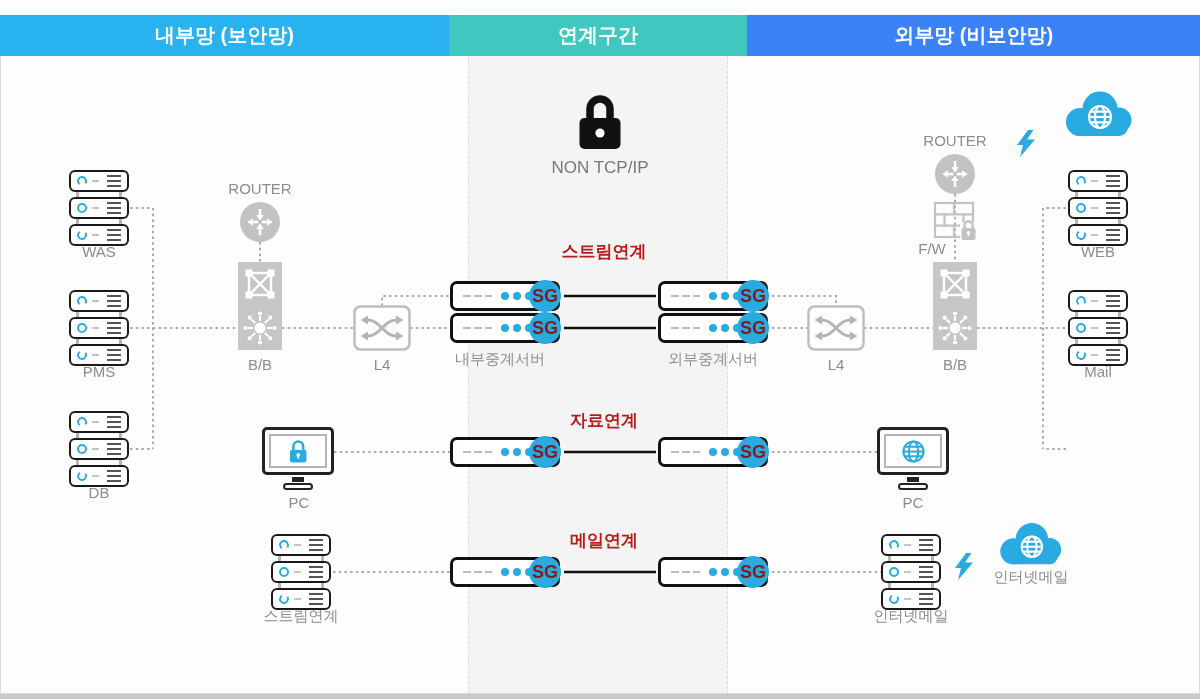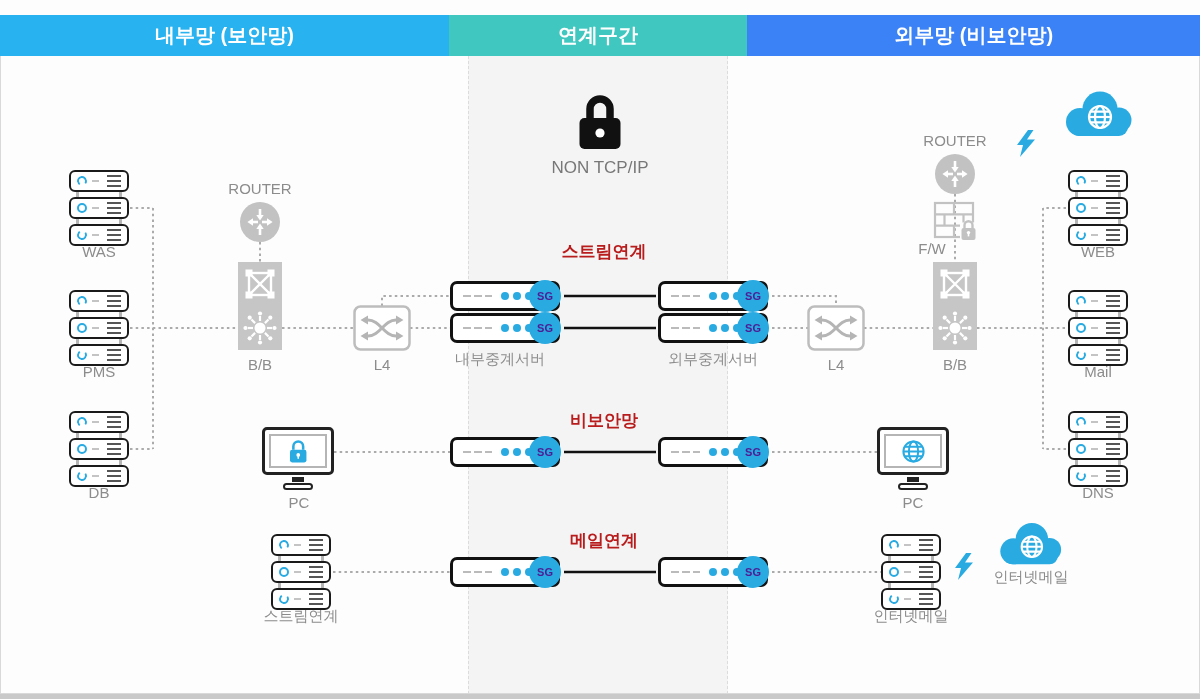--- a/index.html
+++ b/index.html
@@ -33,21 +33,21 @@
   .a1 { border-bottom-color:transparent; transform:rotate(-10deg); }
   .a2 { border-top-color:transparent; transform:rotate(10deg); }
   .dash { flex:none; width:7px; height:2.5px; background:#c4c4c4; }
   .bars { margin-left:auto; width:14px; height:12px; background:repeating-linear-gradient(to bottom,#555 0 2.4px,transparent 2.4px 4.8px); }
   .stack-label { position:absolute; top:73px; left:50%; transform:translateX(-50%); color:#8c8c8c; font-size:15px; white-space:nowrap; }
 
   
   .relay { position:absolute; width:110px; height:30px; background:#fff; border:3px solid #111; border-radius:7px; display:flex; align-items:center; padding-left:10px; }
   .rdashes { width:29px; height:2.5px; background:repeating-linear-gradient(to right,#bbb 0 8px,transparent 8px 11px); margin-right:9px; }
   .rdots { width:8px; height:8px; border-radius:50%; background:#29ABE2; box-shadow:12px 0 0 #29ABE2,24px 0 0 #29ABE2; }
-  .sg { position:absolute; right:-4px; top:50%; transform:translateY(-50%); width:32px; height:32px; border-radius:50%; background:#29ABE2; color:#4c1d95; font-size:11px; font-weight:bold; display:flex; align-items:center; justify-content:center; }
+  .sg { position:absolute; right:-4px; top:50%; transform:translateY(-50%); width:32px; height:32px; border-radius:50%; background:#29ABE2; color:#7f1d1d; font-size:18px; font-weight:bold; display:flex; align-items:center; justify-content:center; }
 
   
   .pc { position:absolute; width:72px; }
   .mon { position:relative; height:48px; border:3px solid #222; border-radius:5px; background:#fff; }
   .screen { position:absolute; inset:4px; border:2px solid #b5b5b5; display:flex; align-items:center; justify-content:center; }
   .neck { width:12px; height:5px; background:#222; margin:2px auto 0; }
   .base { width:30px; height:7px; border:2.5px solid #222; border-radius:4px; background:#fff; margin:1px auto 0; }
 
   .abs { position:absolute; }
 </style>
@@ -214,21 +214,21 @@
       <path d="M564 572 H656"></path>
     </g>
   </svg>
 
   <svg class="abs" style="left:577px;top:88px" width="46" height="64">
       <use href="#ic-lock-big"></use>
     </svg>
   <div class="dev-label nontcp" style="left:600px;top:158px">NON TCP/IP</div>
 
   <div class="row-title" style="left:604px;top:240px">스트림연계</div>
-  <div class="row-title" style="left:604px;top:409px">비보안망</div>
+  <div class="row-title" style="left:604px;top:409px">자료연계</div>
   <div class="row-title" style="left:604px;top:529px">메일연계</div>
 
   <div class="relay" style="left:450px;top:281px">
     <span class="rdashes"></span>
       <span class="rdots"></span>
     <div class="sg">SG</div>
   </div>
   <div class="relay" style="left:450px;top:313px">
     <span class="rdashes"></span>
       <span class="rdots"></span>
@@ -428,38 +428,20 @@
         <span class="dash"></span>
         <span class="bars"></span>
       </div>
     <div class="unit">
         <span class="ring a2"></span>
         <span class="dash"></span>
         <span class="bars"></span>
       </div>
     <div class="stack-label">Mail</div>
   </div>
-  <div class="stack" style="left:1068px;top:411px">
-    <div class="unit">
-        <span class="ring a1"></span>
-        <span class="dash"></span>
-        <span class="bars"></span>
-      </div>
-    <div class="unit">
-        <span class="ring"></span>
-        <span class="dash"></span>
-        <span class="bars"></span>
-      </div>
-    <div class="unit">
-        <span class="ring a2"></span>
-        <span class="dash"></span>
-        <span class="bars"></span>
-      </div>
-    <div class="stack-label">DNS</div>
-  </div>
 
   <div class="pc" style="left:877px;top:427px">
     <div class="mon">
       <div class="screen">
         <svg width="25" height="25" viewBox="0 0 26 26">
             <use href="#ic-globe"></use>
           </svg>
       </div>
     </div>
     <div class="neck"></div>

